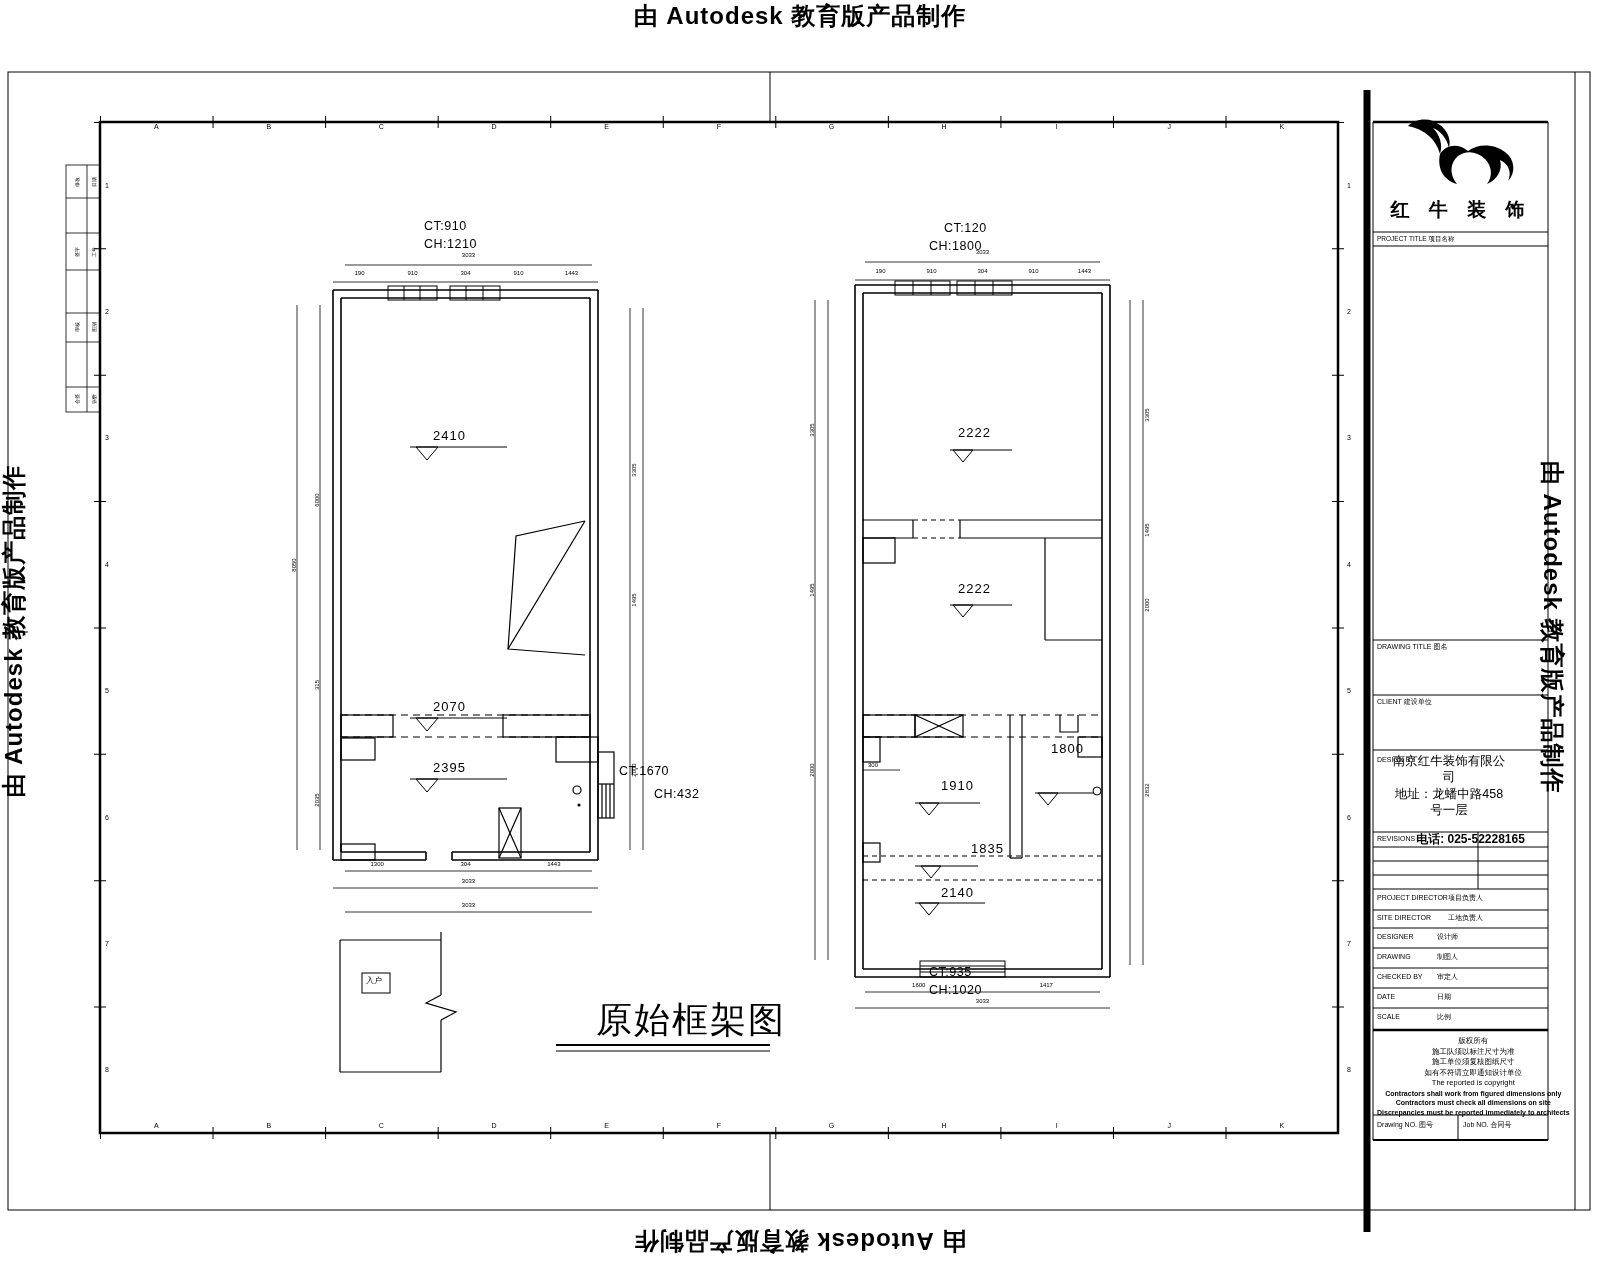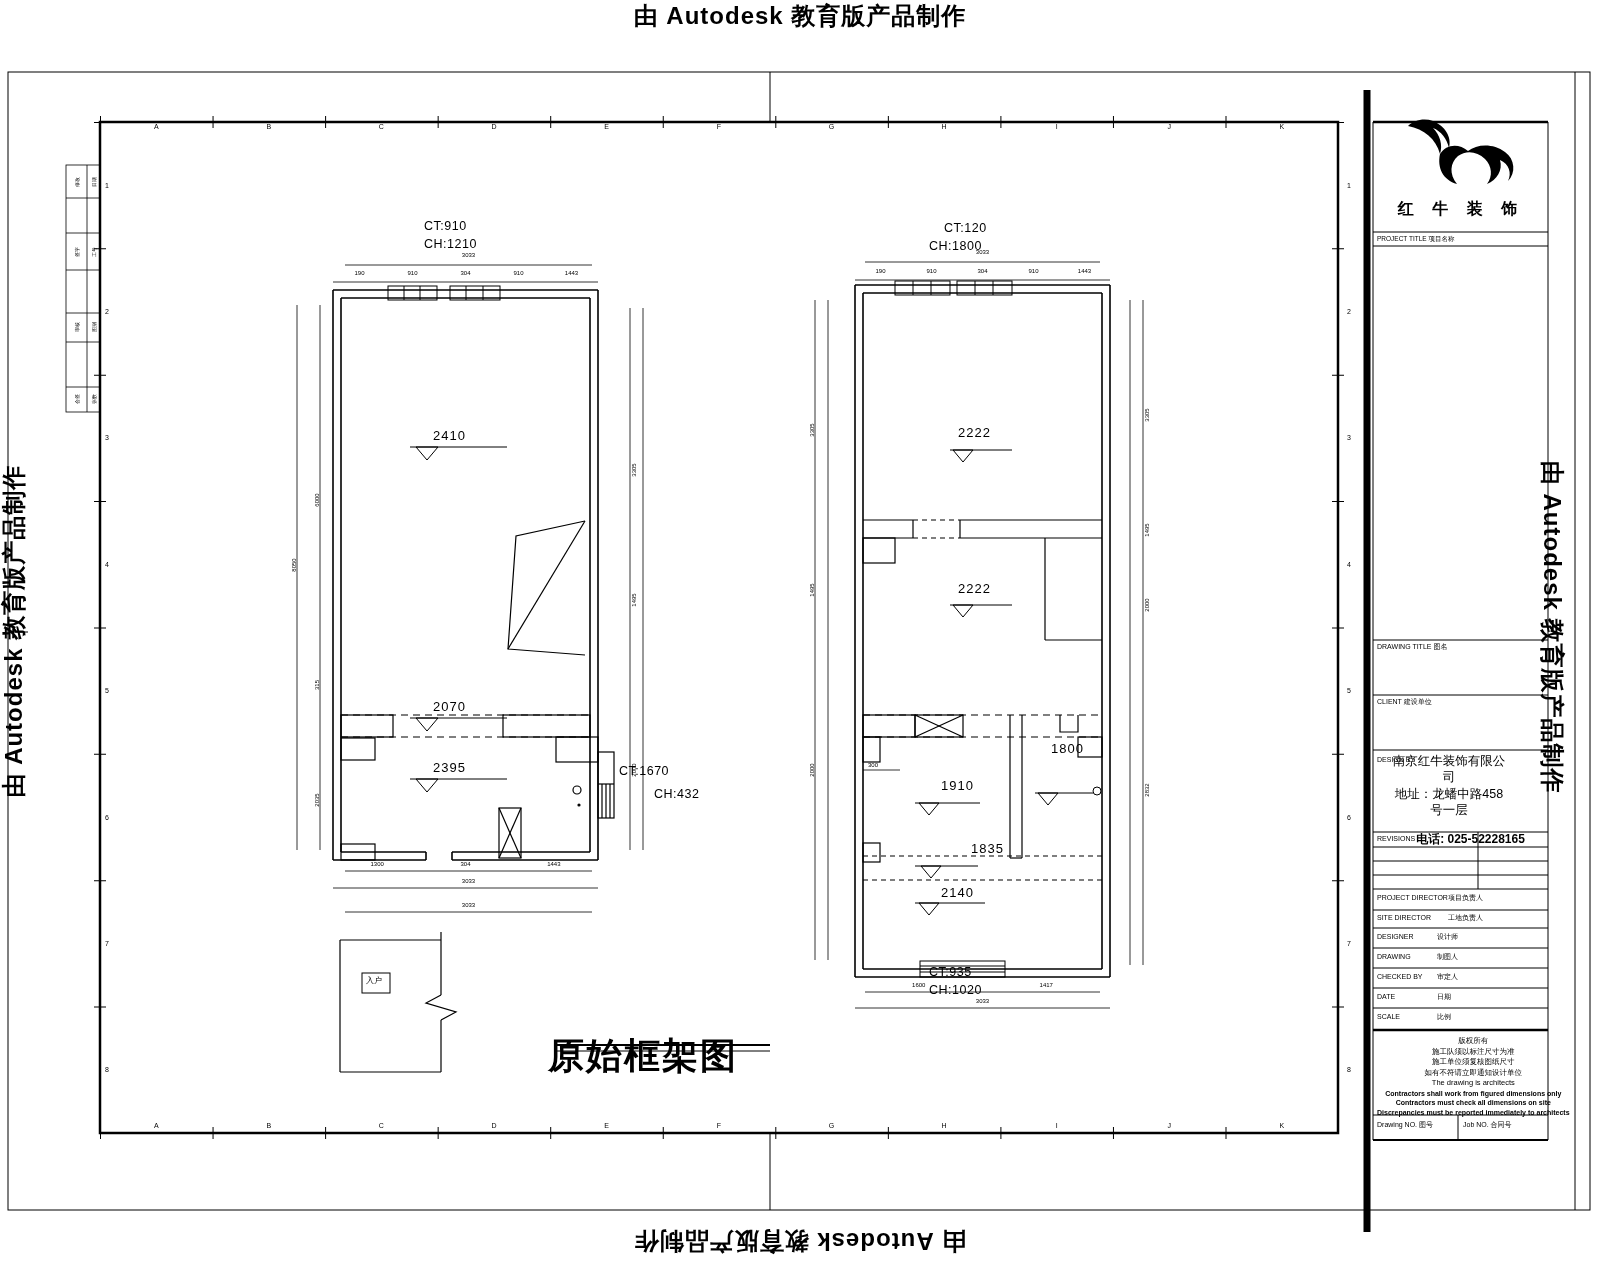--- a/index.html
+++ b/index.html
@@ -362,23 +362,23 @@
 </div>
 <div class="t c" style="left:865px;top:998px;width:235px;font-size:6px;">3033</div>
 <div class="vdim" style="left:812px;top:430px;">3305</div>
 <div class="vdim" style="left:812px;top:590px;">1495</div>
 <div class="vdim" style="left:812px;top:770px;">2000</div>
 <div class="vdim" style="left:1147px;top:415px;">3305</div>
 <div class="vdim" style="left:1147px;top:530px;">1495</div>
 <div class="vdim" style="left:1147px;top:605px;">2000</div>
 <div class="vdim" style="left:1147px;top:790px;">2832</div>
 
-<div class="t c" style="left:536px;top:1000px;width:214px;font-size:36px;font-weight:700;letter-spacing:2px;margin-top:36px;">原始框架图</div>
-
-<div class="t c" style="left:1378px;top:200px;width:166px;font-size:16px;letter-spacing:7px;font-weight:600;">红 牛 装 饰</div>
+<div class="t c" style="left:584px;top:1000px;width:214px;font-size:36px;font-weight:400;letter-spacing:2px;">原始框架图</div>
+
+<div class="t c" style="left:1378px;top:200px;width:166px;font-size:19px;letter-spacing:7px;font-weight:600;">红 牛 装 饰</div>
 <div class="t" style="left:1377px;top:235px;font-size:6.5px;">PROJECT TITLE 项目名称</div>
 <div class="t tb-small" style="left:1377px;top:643px;">DRAWING TITLE 图名</div>
 <div class="t tb-small" style="left:1377px;top:698px;">CLIENT 建设单位</div>
 <div class="t tb-small" style="left:1377px;top:756px;">DESIGN BY</div>
 <div class="t c" style="left:1391px;top:753px;width:116px;font-size:12.5px;line-height:1.3;white-space:normal;">
   <div>南京红牛装饰有限公司</div>
   <div>地址：龙蟠中路458号一层</div>
 </div>
 <div class="t tb-small" style="left:1377px;top:835px;">REVISIONS</div>
 <div class="t c" style="left:1398px;top:833px;width:145px;font-size:12px;font-weight:bold;">电话: 025-52228165</div>
@@ -394,19 +394,19 @@
 <div class="t tb-small" style="left:1437px;top:973px;">审定人</div>
 <div class="t tb-small" style="left:1377px;top:993px;">DATE</div>
 <div class="t tb-small" style="left:1437px;top:993px;">日期</div>
 <div class="t tb-small" style="left:1377px;top:1013px;">SCALE</div>
 <div class="t tb-small" style="left:1437px;top:1013px;">比例</div>
 <div class="t notes" style="left:1377px;top:1036px;">
   <div>版权所有</div>
   <div>施工队须以标注尺寸为准</div>
   <div>施工单位须复核图纸尺寸</div>
   <div>如有不符请立即通知设计单位</div>
-  <div>The drawing is architects</div>
+  <div>The reported is copyright</div>
   <div>Contractors shall work from figured dimensions only</div>
   <div>Contractors must check all dimensions on site</div>
   <div>Discrepancies must be reported immediately to architects</div>
 </div>
 <div class="t tb-small" style="left:1377px;top:1121px;">Drawing NO. 图号</div>
 <div class="t tb-small" style="left:1463px;top:1121px;">Job NO. 合同号</div>
 
 </body></html>

